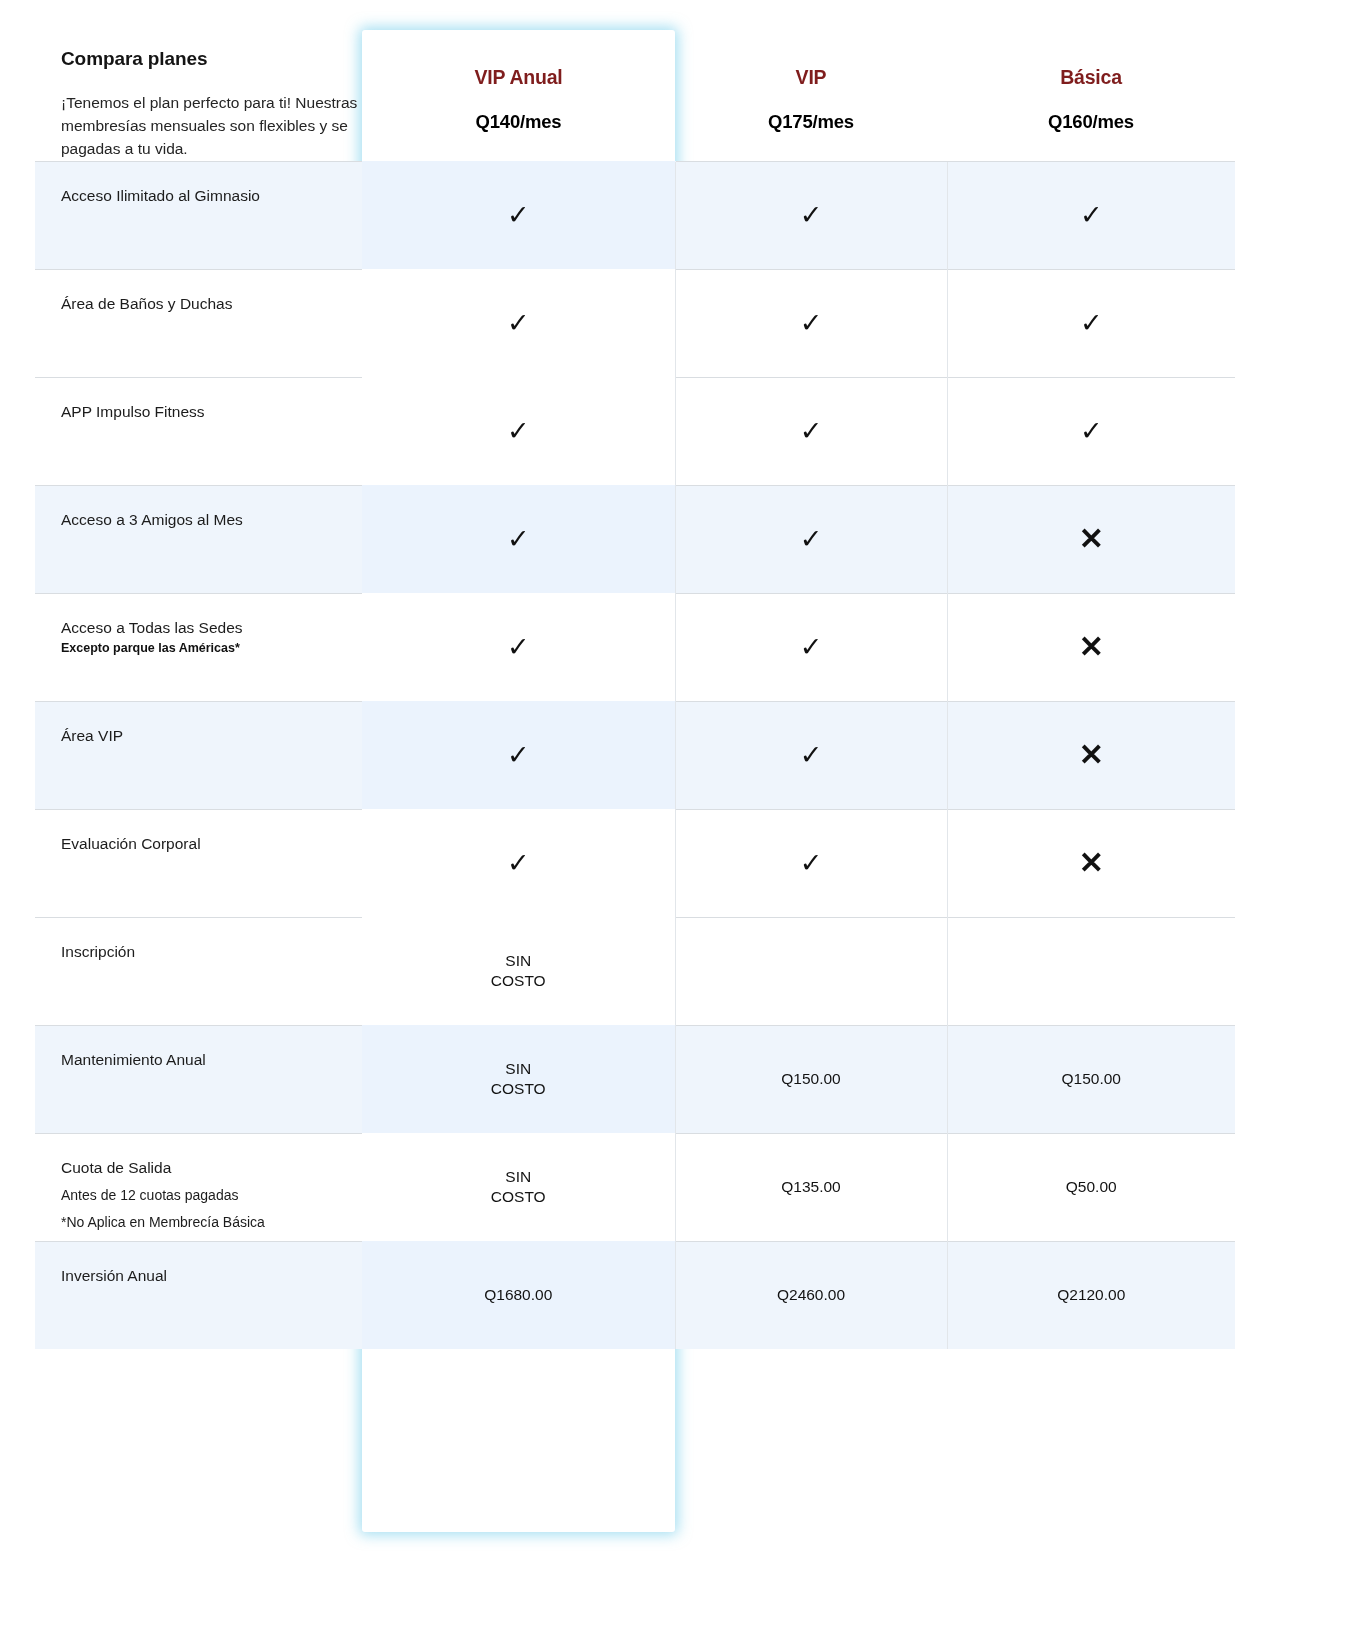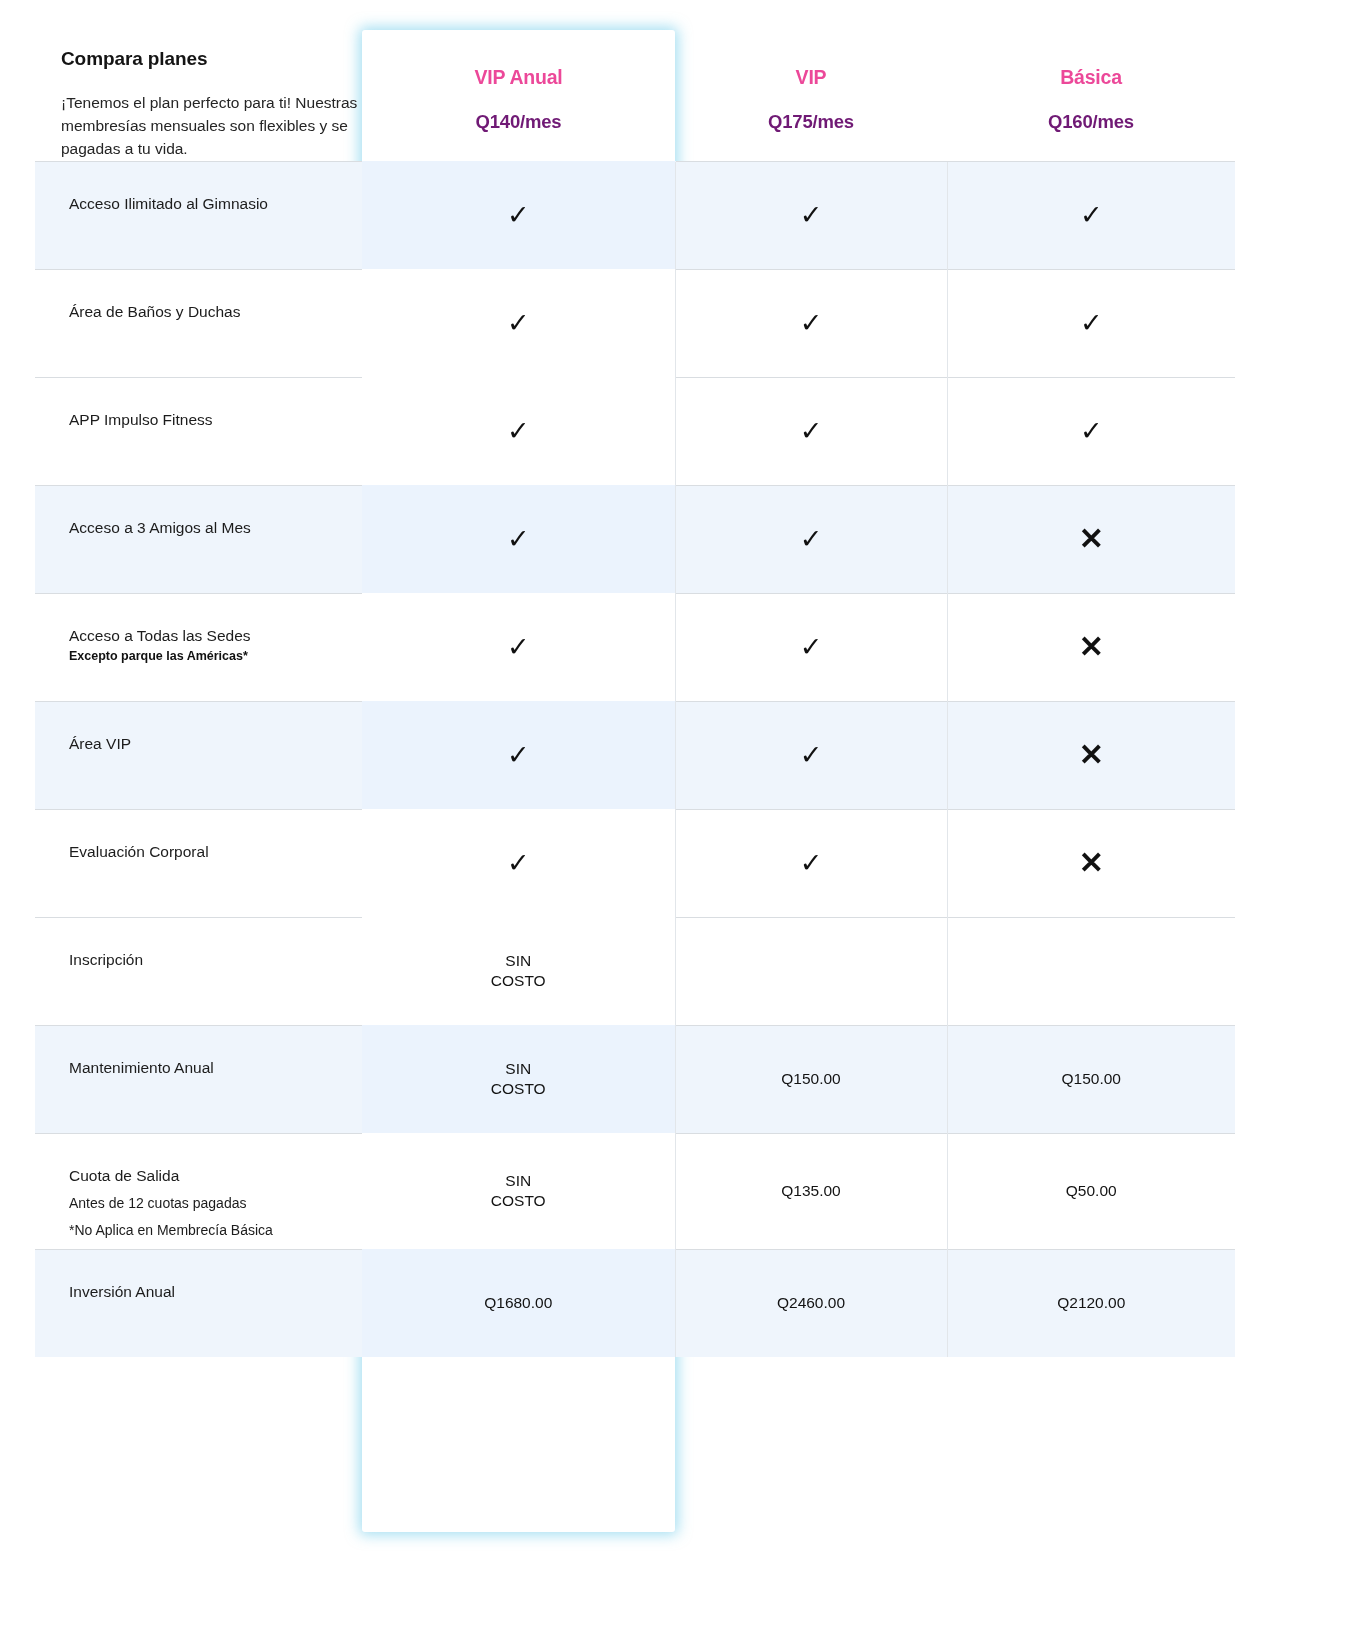--- a/index.html
+++ b/index.html
@@ -77,39 +77,39 @@
     line-height: 1.48;
   }
 
   .head-plan {
     text-align: center;
     padding-top: 42px;
   }
   .plan-name {
     font-size: 19.5px;
     font-weight: bold;
-    color: #ec4899;
+    color: #7f1d1d;
     letter-spacing: -0.2px;
   }
   .plan-price {
     margin-top: 22px;
     font-size: 18.5px;
     font-weight: bold;
-    color: #701a75;
+    color: #000000;
     letter-spacing: -0.2px;
   }
 
   
   tbody tr { height: 107px; }
 
   tbody td {
     border-top: 1px solid #d9dde1;
     border-left: 1px solid #e2e6ea;
     vertical-align: top;
-    padding: 8px;
+    padding: 0;
     background: #ffffff;
   }
   tbody td:first-child { border-left: none; }
 
   tbody tr.shade td { background: #eff5fc; }
 
   
   tbody td.plan-hl {
     background: transparent !important;
     border-left: none;

